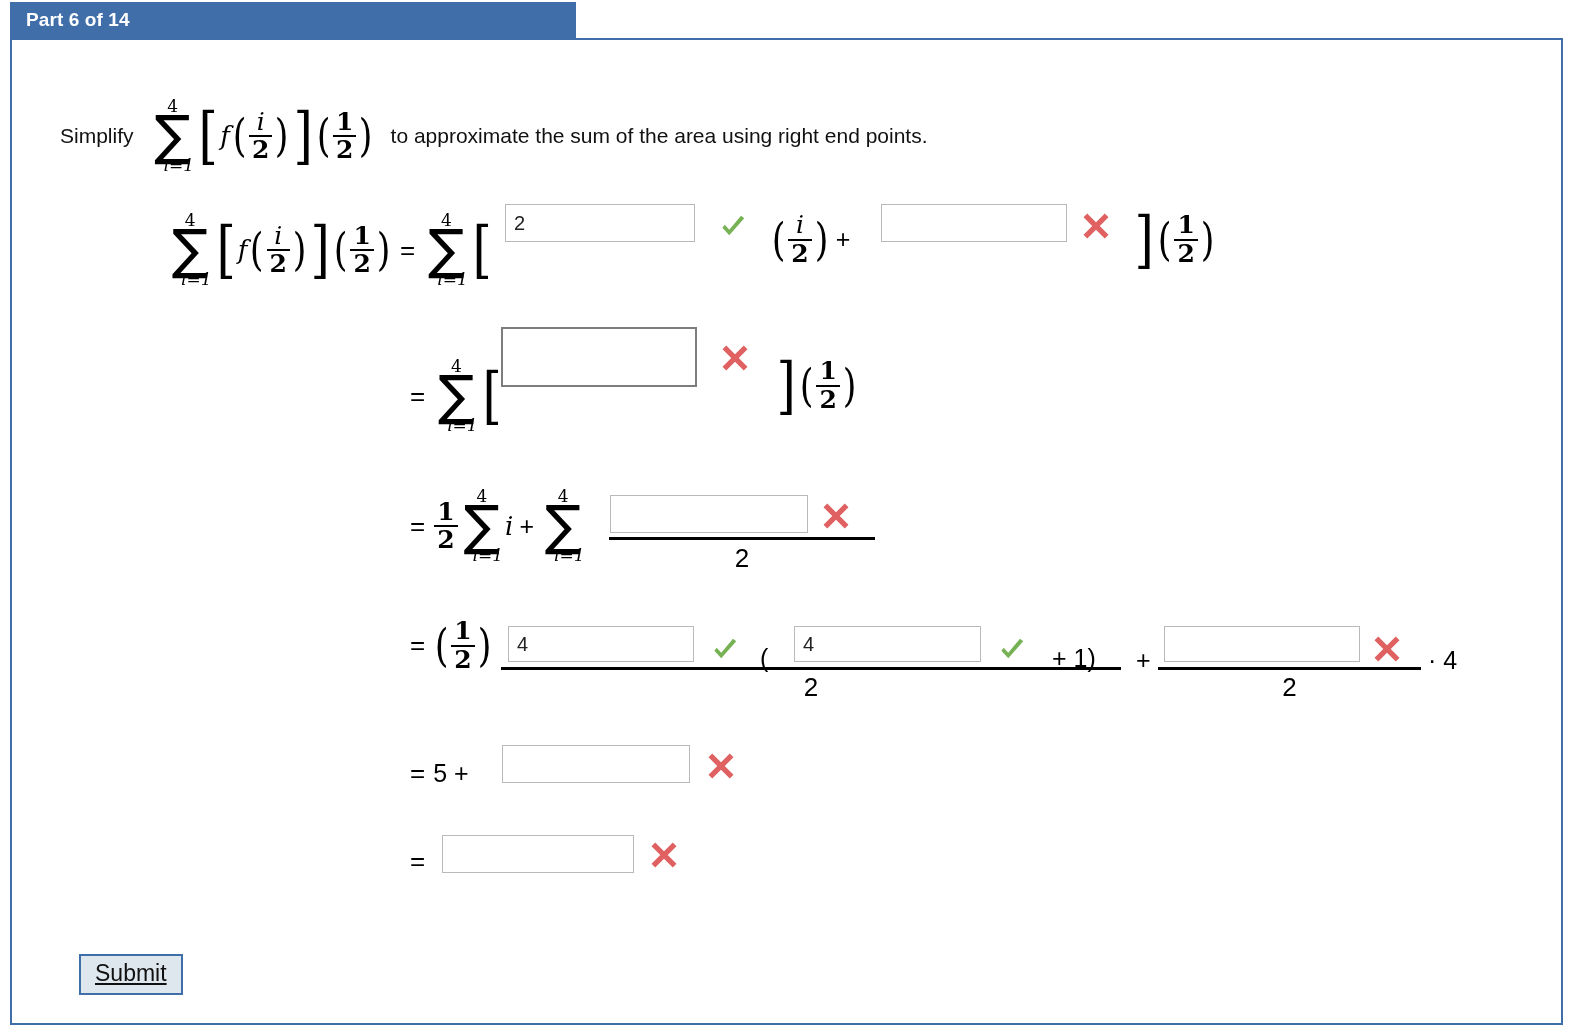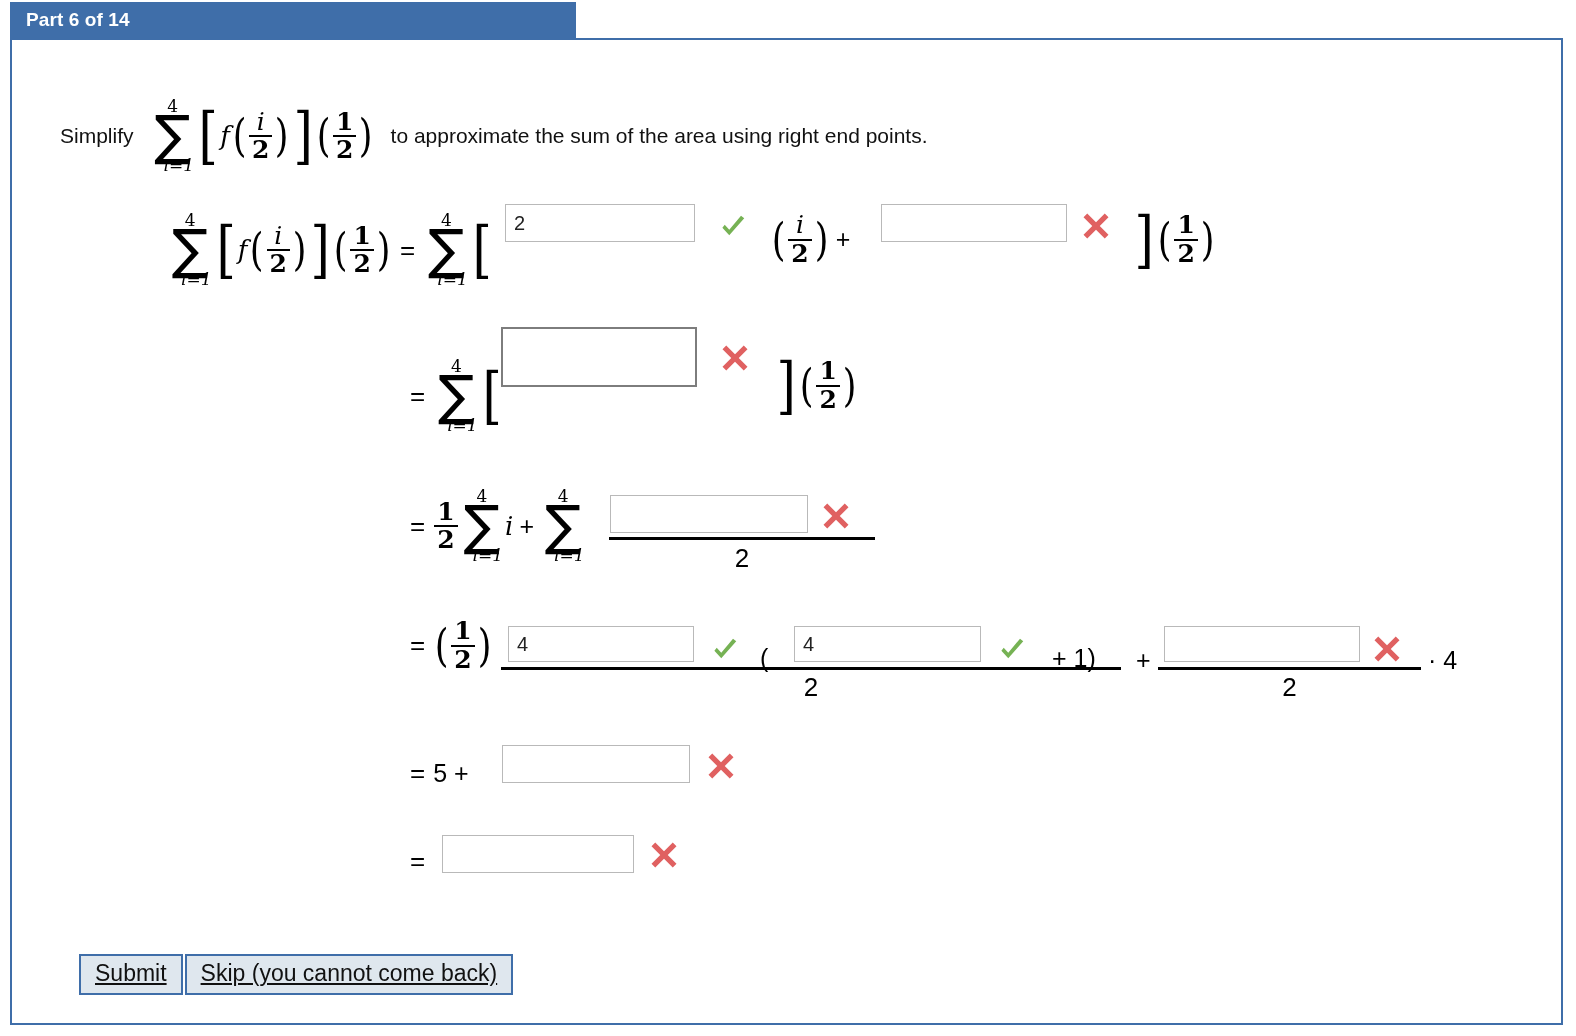--- a/index.html
+++ b/index.html
@@ -400,16 +400,15 @@
   </div>
   <input class="ansbox" type="text" style="left: 430px; top: 795px; width: 192px; height: 38px;" value="">
   <div class="mark" style="left:637px; top:800px;">
     <svg viewBox="0 0 24 24">
         <path d="M5 2 L12 9 L19 2 L22 5 L15 12 L22 19 L19 22 L12 15 L5 22 L2 19 L9 12 L2 5 Z" fill="#e06161"></path>
       </svg>
   </div>
 
   <div id="button-row">
     <button class="btn" type="button">Submit</button>
-    <button class="btn" type="button">Skip (you cannot come back)</button>
   </div>
 
 </div>
 
 </body></html>

